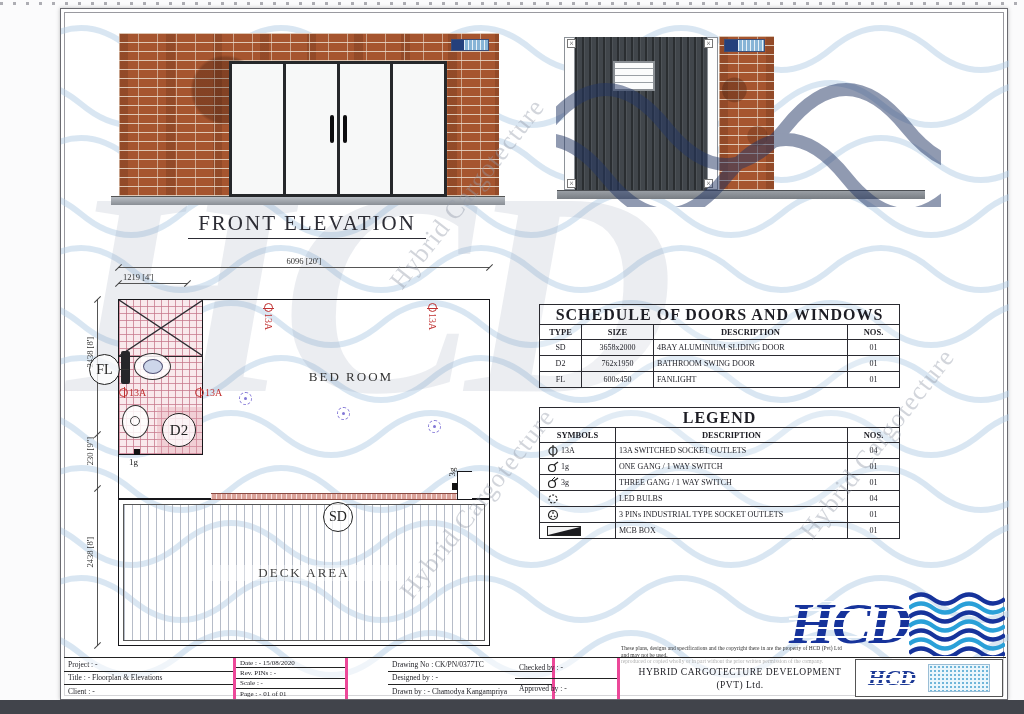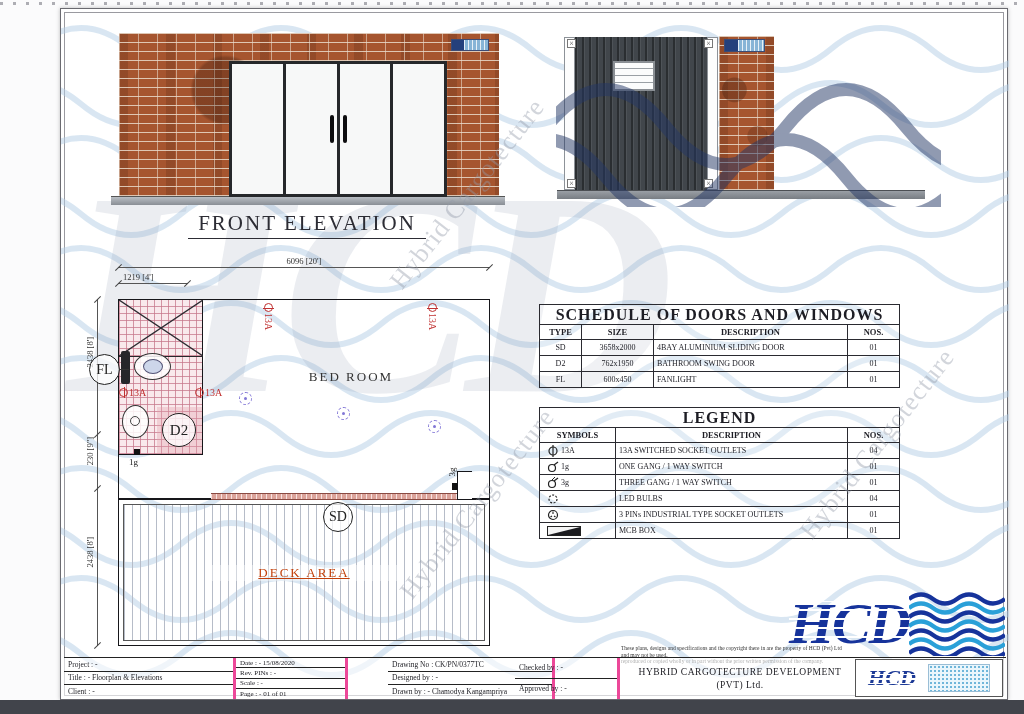--- a/index.html
+++ b/index.html
@@ -121,21 +121,21 @@
   #wall-step { left:396px; top:462px; width:15px; height:28px; border-left:1.5px solid #16161a;
     border-top:1.5px solid #16161a; background:#fff; }
   #slide-door { left:150px; top:484px; width:246px; height:7px; background:#dca39a;
     border-top:1px solid #8a4a42; border-bottom:1px solid #8a4a42;
     background-image:repeating-linear-gradient(90deg, rgba(255,255,255,.7) 0 1px, transparent 1px 5px); z-index:4; }
 
   #deck { left:57px; top:490px; width:372px; height:147px; border:1.8px solid #16161a; }
   #deck-inner { left:4px; top:4px; right:4px; bottom:4px; border:1px solid #555;
     background-image:repeating-linear-gradient(90deg, #b6bcc8 0 1px, transparent 1px 8px); }
   #deck-label { left:150px; top:556px; width:186px; text-align:center; font-size:13px;
-    letter-spacing:2px; color:#c2410c; background:rgba(255,255,255,.4); z-index:4;text-decoration:underline; }
+    letter-spacing:2px; color:#404040; background:rgba(255,255,255,.4); z-index:4; }
 
   
   table { border-collapse:collapse; table-layout:fixed; background:rgba(255,255,255,.25); }
   td { border:1px solid #2a2a30; color:#1d1d24; overflow:hidden; white-space:nowrap; }
   .tbl-title { text-align:center; font-weight:bold; font-size:16px; letter-spacing:1px; height:20px; }
   .tbl-head  { text-align:center; font-weight:bold; font-size:8.5px; height:15px; }
   .tbl-cell  { font-size:8px; height:16px; padding:0 3px; }
   .ctr { text-align:center; }
   #schedule-tbl { left:478px; top:295px; width:360px; border:1.5px solid #2a2a30; }
   #legend-tbl   { left:478px; top:398px; width:360px; border:1.5px solid #2a2a30; }

